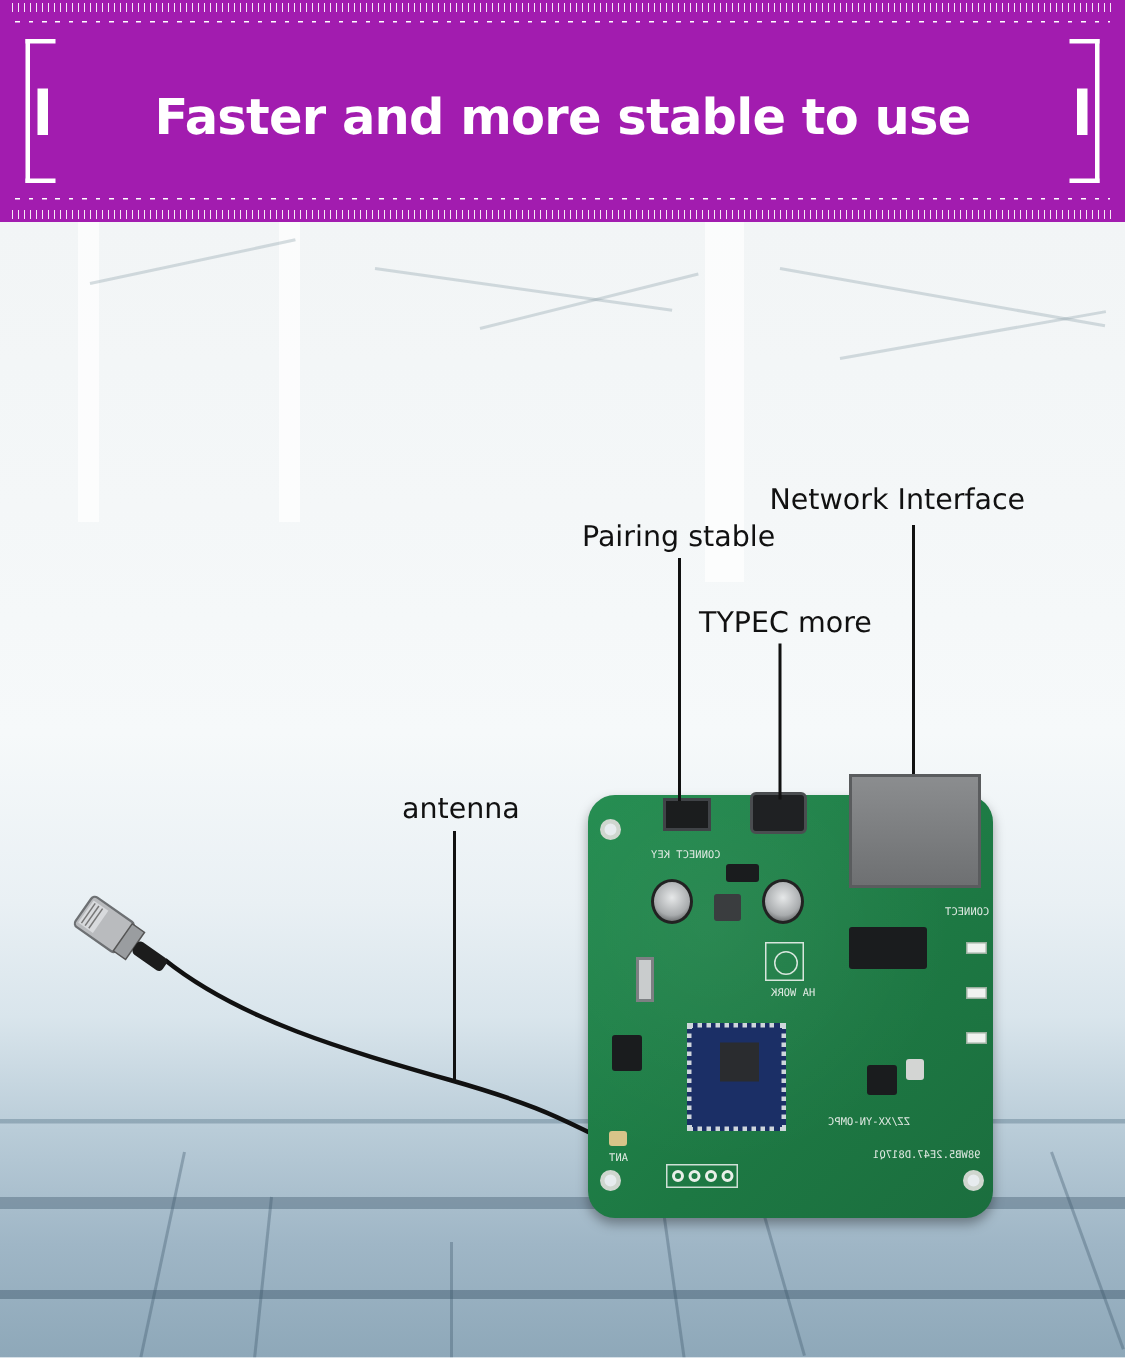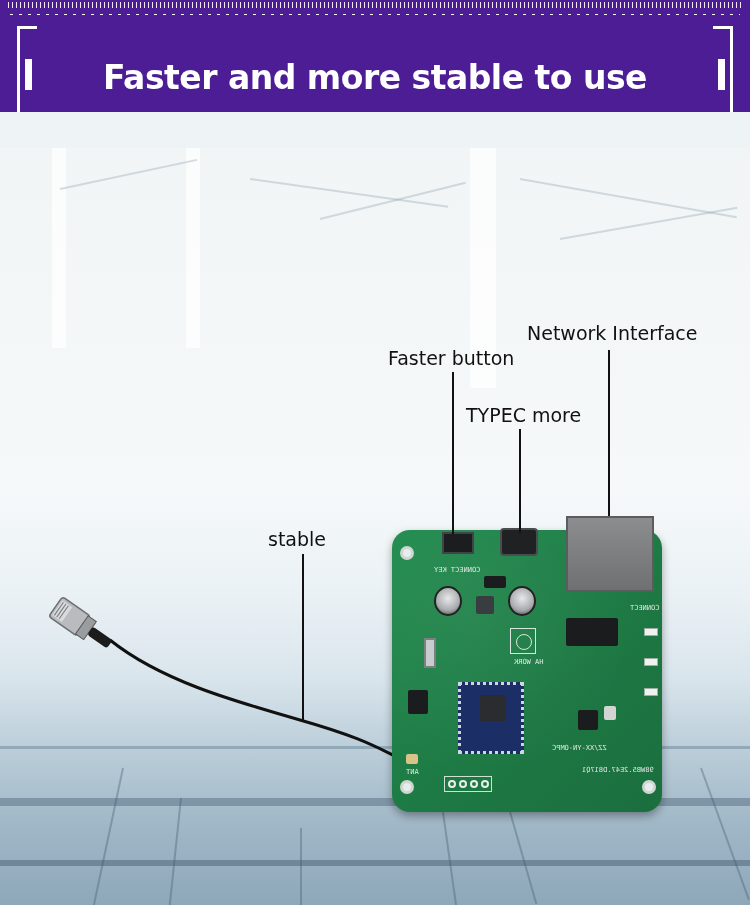--- a/index.html
+++ b/index.html
@@ -5,22 +5,22 @@
     * { margin: 0; padding: 0; box-sizing: border-box; }
     html, body { width: 750px; height: 905px; overflow: hidden; }
     body {
       font-family: "Liberation Sans", "DejaVu Sans", sans-serif;
       position: relative;
       background: #eef3f6;
     }
 
     
     .banner {
-      position: absolute; left: 0; top: 0; width: 750px; height: 112px;
-      background: #4c1d95;
+      position: absolute; left: 0; top: 0; width: 750px; height: 148px;
+      background: #a21caf;
       overflow: hidden;
     }
     .tick-row {
       position: absolute; left: 8px; right: 8px; height: 6px;
       background-image: repeating-linear-gradient(90deg, #ffffff 0 1px, transparent 1px 4px);
       opacity: 0.9;
     }
     .tick-row.top { top: 2px; }
     .tick-row.bottom { top: 140px; }
     .dash-row {
@@ -252,23 +252,23 @@
   <div class="comp pins4">
     <span class="pin" style="left:3px;"></span>
     <span class="pin" style="left:14px;"></span>
     <span class="pin" style="left:25px;"></span>
     <span class="pin" style="left:36px;"></span>
   </div>
   <div class="silk" style="left:160px; top:214px;">ZZ/XX-YN-OMPC</div>
   <div class="silk" style="left:190px; top:236px;">98WB5.2E47.D817Q1</div>
 </div>
 
-<div class="callout-label" style="left:527px; top:322px;">Network Interface</div>
+<div class="callout-label" style="left:513px; top:322px;">Network Interface</div>
 <div class="leader" style="left:608px; top:350px; height:166px;"></div>
 
-<div class="callout-label" style="left:388px; top:347px;">Faster button</div>
+<div class="callout-label" style="left:388px; top:347px;">Pairing stable</div>
 <div class="leader" style="left:452px; top:372px; height:162px;"></div>
 
 <div class="callout-label" style="left:466px; top:404px;">TYPEC more</div>
 <div class="leader" style="left:519px; top:429px; height:104px;"></div>
 
-<div class="callout-label" style="left:268px; top:528px;">stable</div>
+<div class="callout-label" style="left:268px; top:528px;">antenna</div>
 <div class="leader" style="left:302px; top:554px; height:166px;"></div>
 
 </body></html>

